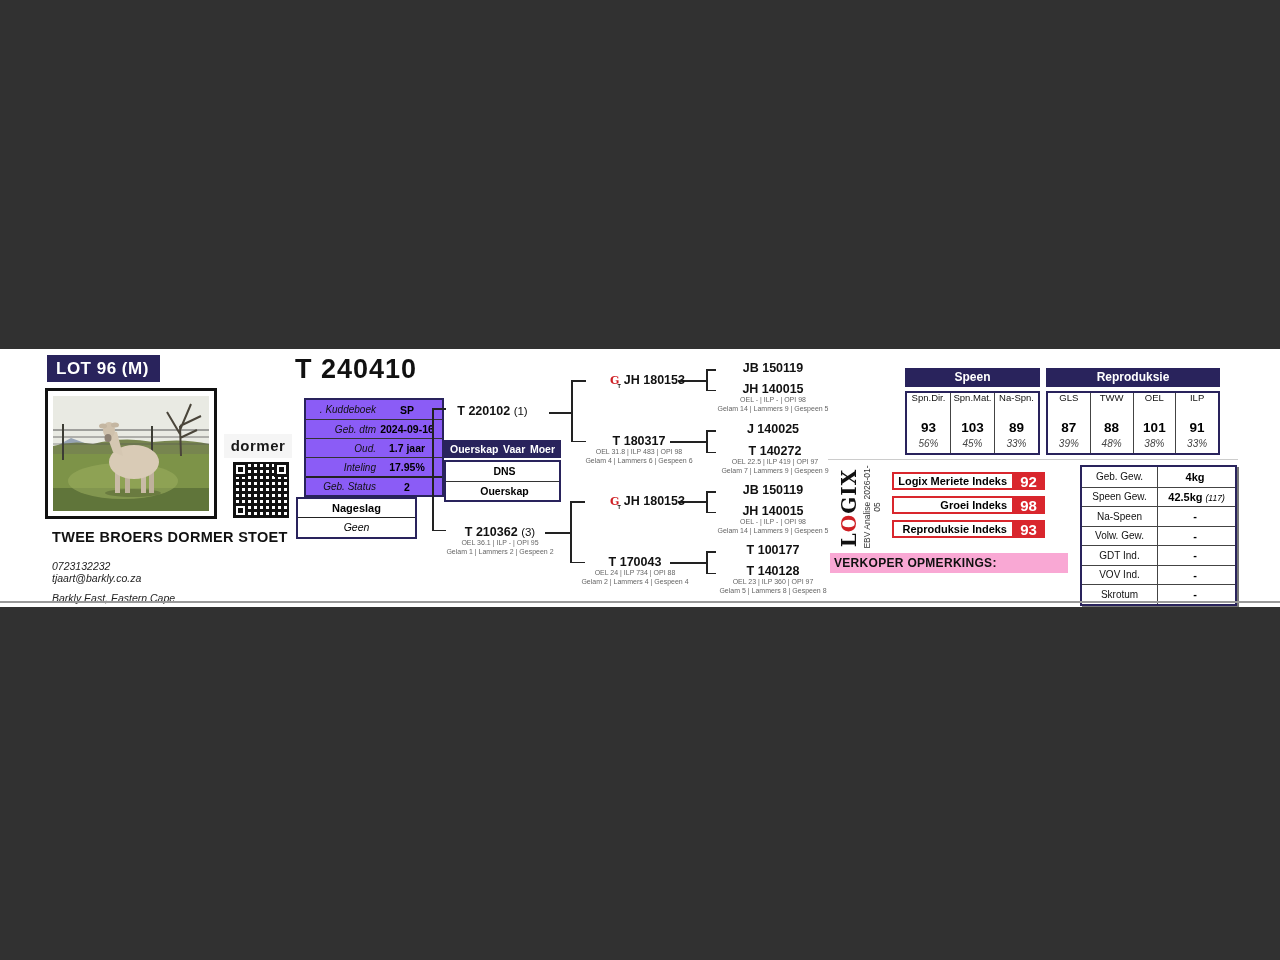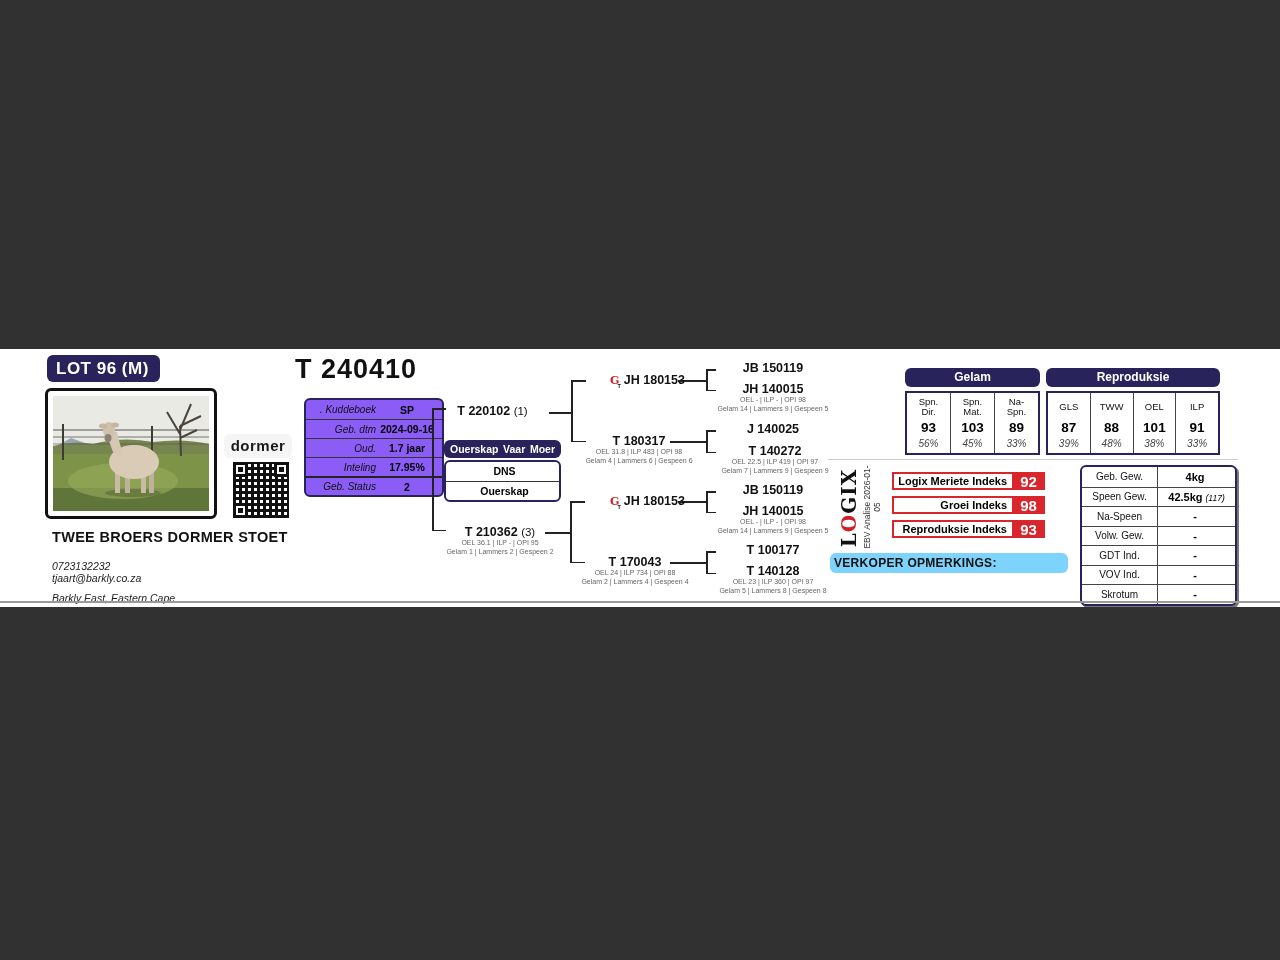--- a/index.html
+++ b/index.html
@@ -1,21 +1,21 @@
 <!DOCTYPE html>
 <html><head>
 <meta charset="utf-8">
 <style>
   * { margin:0; padding:0; box-sizing:border-box; }
   html,body { width:1280px; height:960px; background:#313131; font-family:"Liberation Sans", sans-serif; }
   .band { position:absolute; left:0; width:1280px; background:#313131; }
   .band.top { top:0; height:349px; }
   .band.bottom { top:607px; height:353px; }
   .page { position:absolute; left:0; top:349px; width:1280px; height:258px; background:#ffffff; overflow:hidden; }
-  .abs { position:absolute;border-radius:6px; }
+  .abs { position:absolute; }
   .hairline { position:absolute; left:0; top:252px; width:1280px; height:2px; background:#9a9a9a; }
 
   
   .lot-badge { left:47px; top:6px; width:113px; height:27px; background:#29235c; color:#fff;
                font-weight:bold; font-size:17px; line-height:27px; padding-left:9px; letter-spacing:0.5px; }
   .animal-id { left:295px; top:5px; font-size:27px; font-weight:bold; color:#111; letter-spacing:1px; }
 
   
   .photo-frame { left:45px; top:39px; width:172px; height:131px; border:3px solid #111; background:#fff; padding:5px; }
   .photo-frame svg { display:block; }
@@ -63,21 +63,21 @@
   .hline { height:1.5px; } .vline { width:1.5px; }
   .gt-icon { display:inline-block; position:relative; margin-right:3px; }
   .gt-g { color:#cf1f24; font-weight:bold; font-size:11px; font-family:"DejaVu Serif", serif; }
   .gt-t { font-size:5.5px; color:#111; font-weight:bold; vertical-align:sub; margin-left:-2px; }
 
   
   .ebv-bar { height:19px; background:#29235c; color:#fff; text-align:center; font-size:12px; font-weight:bold; line-height:19px; }
   .ebv-table { position:absolute; display:flex; border:2px solid #29235c; background:#fff; height:64px; }
   .ebv-col { flex:1; display:flex; flex-direction:column; border-left:1px solid #444; }
   .ebv-col:first-child { border-left:none; }
-  .ebv-h { height:28px; display:flex; flex-direction:column; justify-content:center; text-align:center;
+  .ebv-h { height:28px; display:flex; flex-direction:row; justify-content:center; text-align:center;
            font-size:9.5px; line-height:10px; color:#111; }
   .ebv-v { height:19px; text-align:center; font-size:13.5px; font-weight:bold; color:#000; }
   .ebv-a { height:15px; text-align:center; font-size:10px; font-style:italic; color:#444; }
 
   
   .logix-text { position:absolute; left:806px; top:146px; width:88px; height:26px; transform:rotate(-90deg);
                 font-family:"DejaVu Serif", serif; font-weight:bold; font-size:20px; letter-spacing:1px;
                 color:#111; text-align:center; }
   .logix-o { color:#cf1f24; }
   .ebv-note { position:absolute; left:824px; top:152px; width:88px; height:12px; transform:rotate(-90deg);
@@ -85,21 +85,21 @@
 
   
   .badge { position:absolute; left:892px; width:153px; height:18px; display:flex; }
   .badge-label { flex:1; border:2px solid #d9262d; border-right:none; background:#fff; color:#000;
                  font-size:11px; font-weight:bold; display:flex; align-items:center; justify-content:flex-end;
                  padding-right:5px; white-space:nowrap; }
   .badge-value { width:33px; background:#d9262d; color:#fff; font-size:15px; font-weight:bold;
                  display:flex; align-items:center; justify-content:center; }
 
   
-  .verkoper { left:830px; top:204px; width:238px; height:20px; background:#7dd3fc; font-size:12px;
+  .verkoper { left:830px; top:204px; width:238px; height:20px; background:#f9a8d4; font-size:12px;
               font-weight:bold; line-height:20px; padding-left:4px; color:#111; letter-spacing:0.3px; }
 
   
   .wt-table { left:1080px; top:116px; width:157px; border:2px solid #29235c; background:#fff; box-shadow:2px 2px 0 #777; }
   .wt-row { display:flex; height:19.5px; align-items:center; border-top:1px solid #444; }
   .wt-row:first-child { border-top:none; }
   .wt-label { width:76px; text-align:center; font-size:10px; color:#111; border-right:1px solid #444;
               height:100%; display:flex; align-items:center; justify-content:center; }
   .wt-value { flex:1; text-align:center; font-size:11px; font-weight:bold; color:#000; }
   .wt-note { font-weight:normal; font-style:italic; font-size:8.5px; margin-left:3px; }
@@ -179,20 +179,24 @@
     <div class="info-row">
       <span class="info-label">Inteling</span>
       <span class="info-value">17.95%</span>
     </div>
     <div class="info-row heavy">
       <span class="info-label">Geb. Status</span>
       <span class="info-value">2</span>
     </div>
   </div>
 
+  <div class="abs nageslag-box">
+    <div class="nageslag-head">Nageslag</div>
+    <div class="nageslag-val">Geen</div>
+  </div>
 
   <div class="abs ouerskap-head">
     <span>Ouerskap</span>
     <span>Vaar</span>
     <span>Moer</span>
   </div>
   <div class="abs ouerskap-box">
     <div class="ouerskap-row">DNS</div>
     <div class="ouerskap-row">Ouerskap</div>
   </div>
@@ -290,21 +294,21 @@
 
   <div class="ped-node" style="left:713px;top:195px;width:120px;">
     <div class="ped-name">T 100177</div>
   </div>
   <div class="ped-node" style="left:713px;top:216px;width:120px;">
     <div class="ped-name">T 140128</div>
     <div class="ped-stats">OEL 23 | ILP 360 | OPI 97</div>
     <div class="ped-stats">Gelam 5 | Lammers 8 | Gespeen 8</div>
   </div>
 
-  <div class="abs ebv-bar" style="left:905px;top:19px;width:135px;">Gelam</div>
+  <div class="abs ebv-bar" style="left:905px;top:19px;width:135px;">Speen</div>
   <div class="abs ebv-bar" style="left:1046px;top:19px;width:174px;">Reproduksie</div>
 
   <div class="ebv-table" style="left:905px;top:42px;width:135px;">
     <div class="ebv-col">
       <div class="ebv-h">
           <span>Spn.</span>
           <span>Dir.</span>
         </div>
       <div class="ebv-v">93</div>
       <div class="ebv-a">56%</div>

